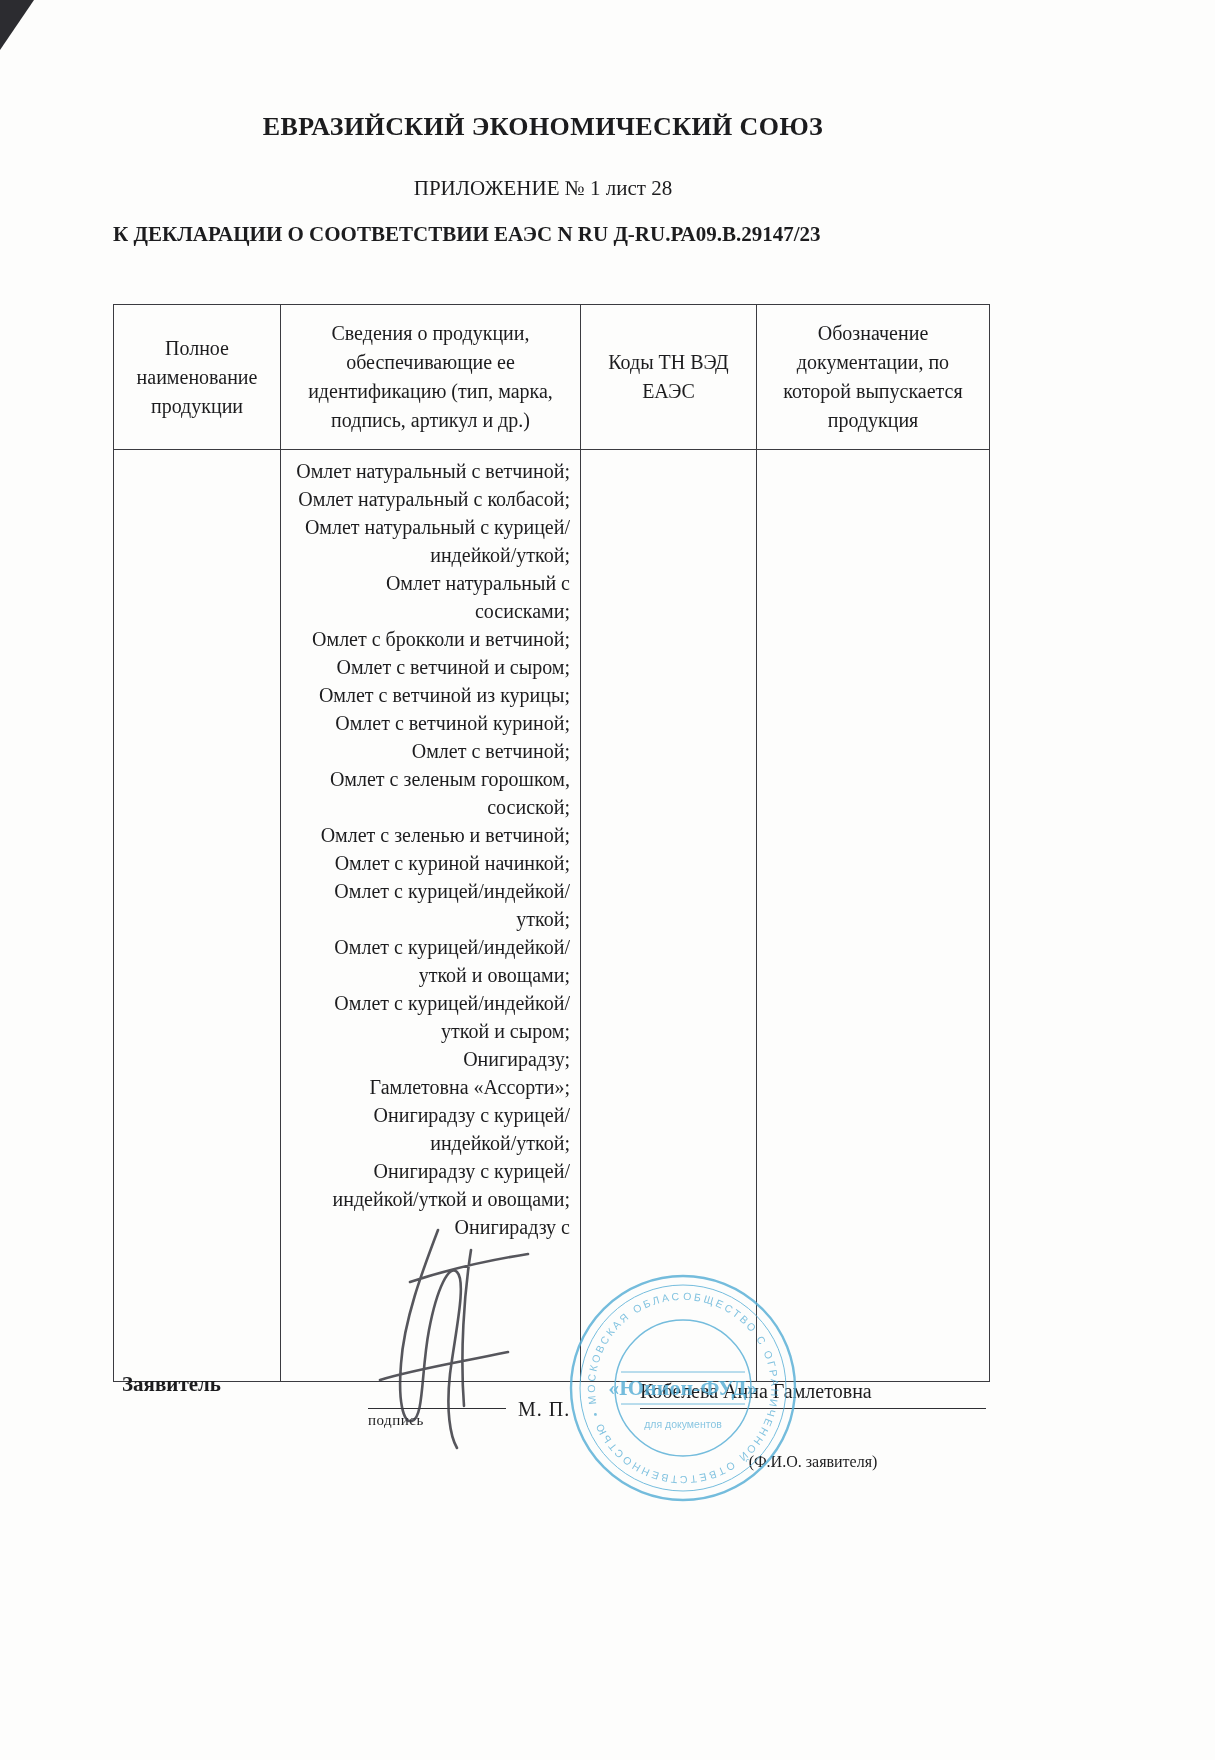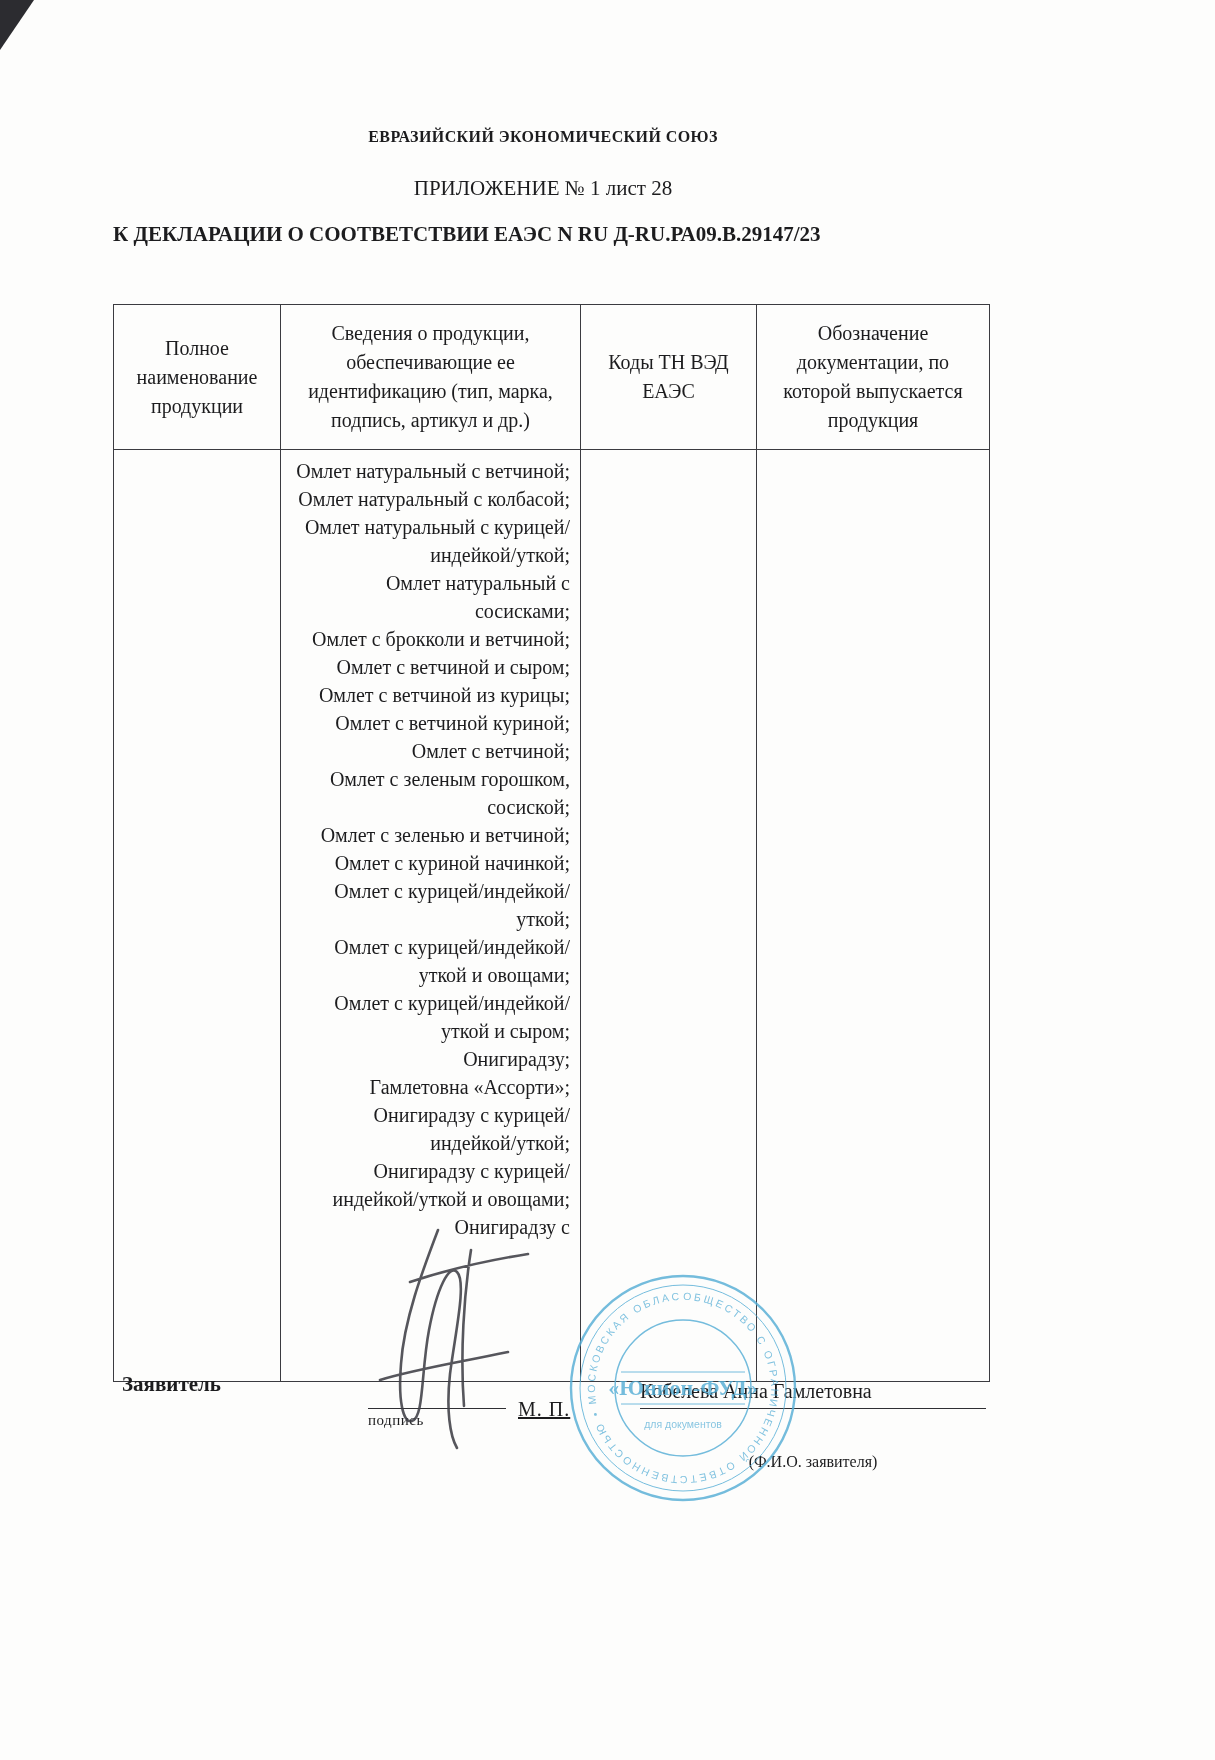--- a/index.html
+++ b/index.html
@@ -6,21 +6,21 @@
   .page {
     position:relative; width:1215px; height:1760px;
     background:#fdfdfc; overflow:hidden;
     font-family:"Liberation Serif", serif; color:#1c1c1e;
   }
   .corner-artifact {
     position:absolute; left:0; top:0; width:0; height:0;
     border-top:50px solid #15151a; border-right:34px solid transparent;
     opacity:.9;
   }
-  .doc-title    { position:absolute; top:128px; left:113px; width:860px; text-align:center; font-weight:bold; font-size:16px; letter-spacing:.4px; }
+  .doc-title    { position:absolute; top:112px; left:113px; width:860px; text-align:center; font-weight:bold; font-size:26px; letter-spacing:.4px; }
   .doc-subtitle { position:absolute; top:176px; left:113px; width:860px; text-align:center; font-weight:normal; font-size:21px; }
   .doc-decl     { position:absolute; top:222px; left:113px; width:860px; font-weight:bold; font-size:21px; }
 
   table.doc-table {
     position:absolute; left:113px; top:304px; width:876px;
     border-collapse:collapse; table-layout:fixed;
   }
   .doc-table th, .doc-table td {
     border:1.7px solid #3b3b40; vertical-align:top;
     font-weight:normal;
@@ -36,21 +36,21 @@
 
   .footer-applicant {
     position:absolute; left:122px; top:1372px;
     font-weight:bold; font-size:21px;
   }
   .sig-line  { position:absolute; left:368px; top:1408px; width:138px; border-top:1.6px solid #2f2f33; }
   .sig-caption {
     position:absolute; left:368px; top:1412px; width:138px; 
     font-size:15px; letter-spacing:.5px;
   }
-  .seal-place { position:absolute; left:518px; top:1398px; font-size:20px; letter-spacing:1px;text-decoration:underline; }
+  .seal-place { position:absolute; left:518px; top:1398px; font-size:20px; letter-spacing:1px; }
   .name-line { position:absolute; left:640px; top:1408px; width:346px; border-top:1.6px solid #2f2f33; }
   .applicant-name {
     position:absolute; left:640px; top:1380px; width:346px; text-align:left;
     font-size:20px; z-index:4;
   }
   .name-caption {
     position:absolute; left:640px; top:1453px; width:346px; text-align:center;
     font-size:16px; z-index:4;
   }
 

